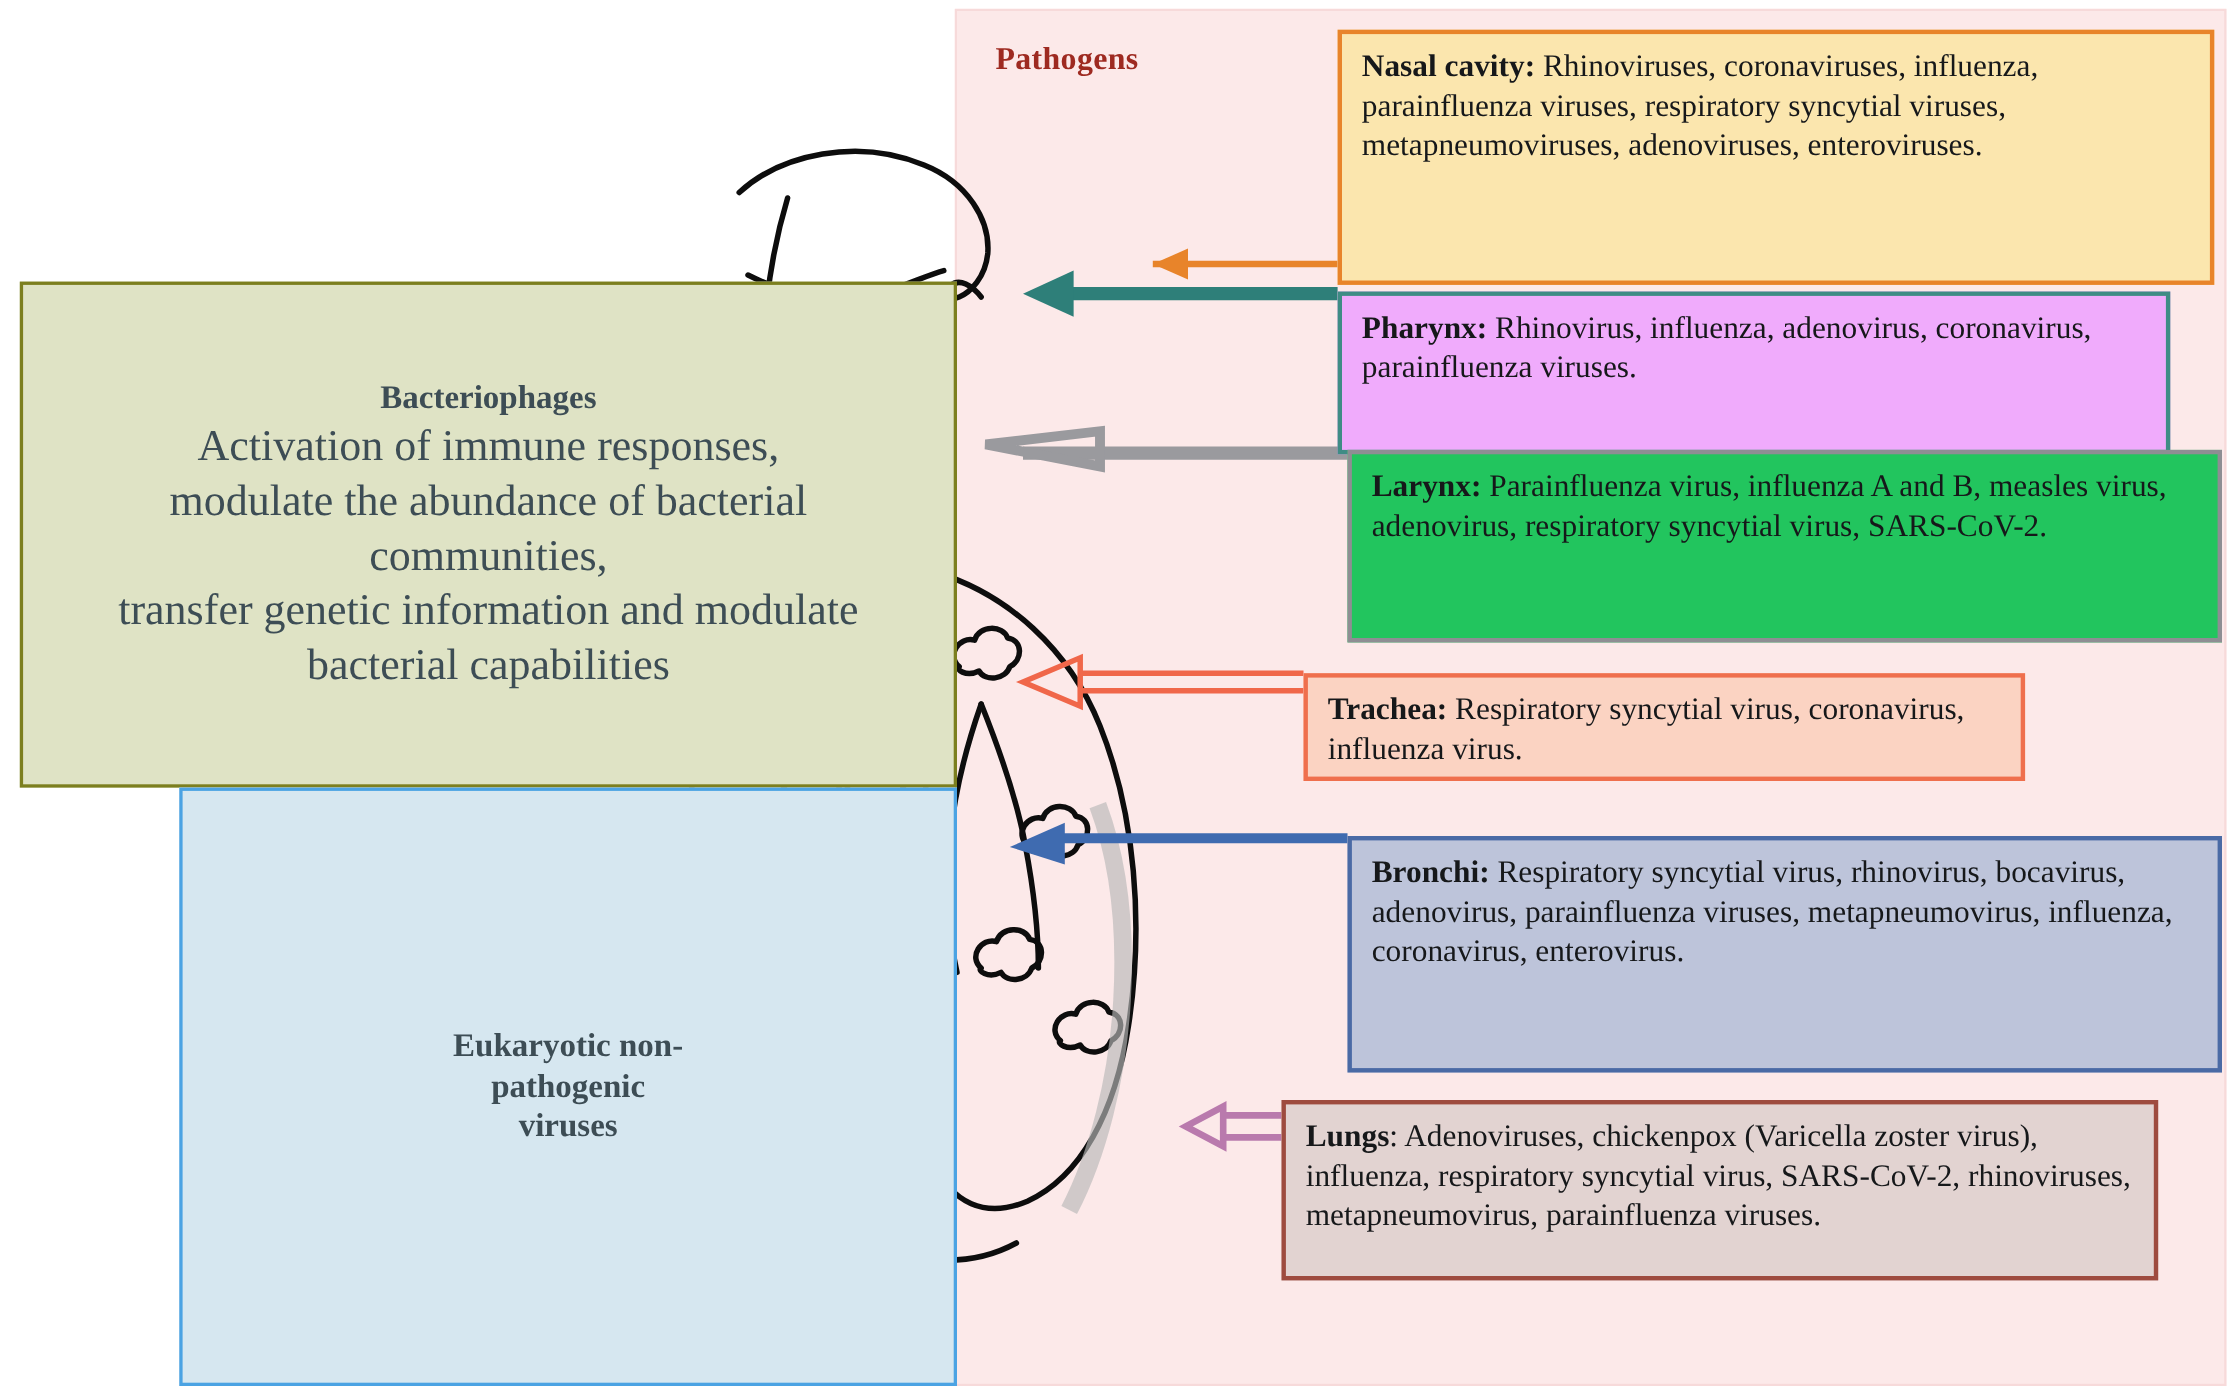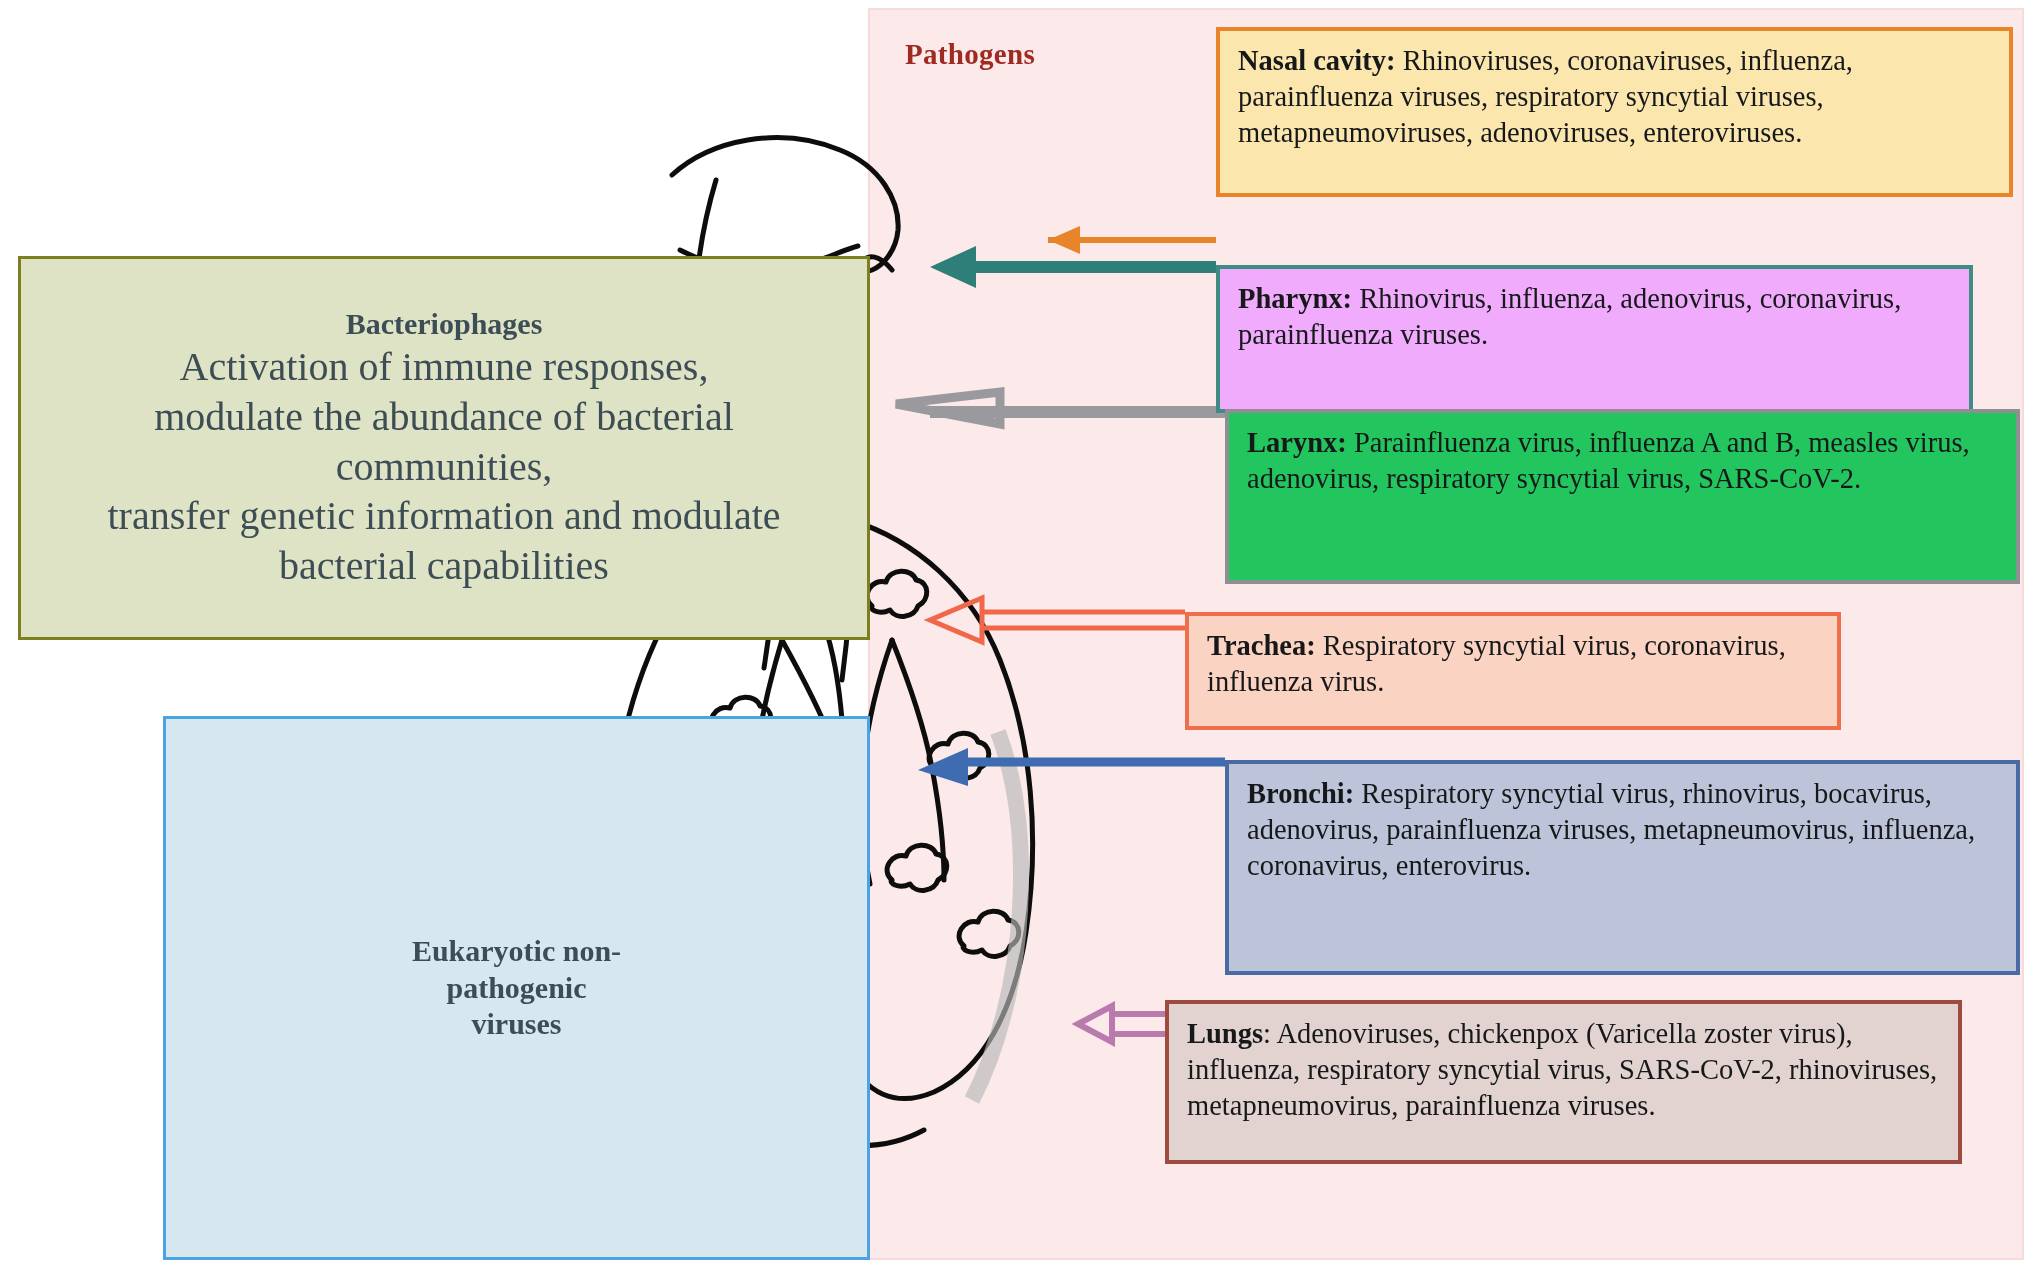--- a/index.html
+++ b/index.html
@@ -56,21 +56,21 @@
 
   
   .box {
     position: absolute;
     box-sizing: border-box;
   }
   .box-green {
     left: 18px;
     top: 256px;
     width: 852px;
-    height: 384px;
+    height: 460px;
     background: #dfe3c5;
     border: 3px solid #7c7f1f;
     display: flex;
     flex-direction: column;
     align-items: center;
     justify-content: center;
     padding: 10px 60px;
   }
   .box-blue {
     left: 163px;
@@ -104,36 +104,36 @@
     position: absolute;
     box-sizing: border-box;
     font-size: 28.5px;
     line-height: 1.27;
     color: #16181a;
     padding: 12px 16px 14px 18px;
   }
   .callout b { font-weight: bold; }
 
   .c-nasal {
-    left: 1216px; top: 27px; width: 797px; height: 170px;
+    left: 1216px; top: 27px; width: 797px; height: 232px;
     background: #fbe6ae;
     border: 4px solid #e8842a;
   }
   .c-pharynx {
     left: 1216px; top: 265px; width: 757px; height: 148px;
     background: #f0abfc;
     border: 4px solid #3f8c85;
   }
   .c-larynx {
     left: 1225px; top: 409px; width: 795px; height: 175px;
     background: #22c55e;
     border: 4px solid #8e8e93;
   }
   .c-trachea {
-    left: 1185px; top: 612px; width: 656px; height: 118px;
+    left: 1185px; top: 612px; width: 656px; height: 98px;
     background: #fbd3c2;
     border: 4px solid #ef6f4d;
   }
   .c-bronchi {
     left: 1225px; top: 760px; width: 795px; height: 215px;
     background: #bdc4da;
     border: 4px solid #4a6aa5;
   }
   .c-lungs {
     left: 1165px; top: 1000px; width: 797px; height: 164px;

